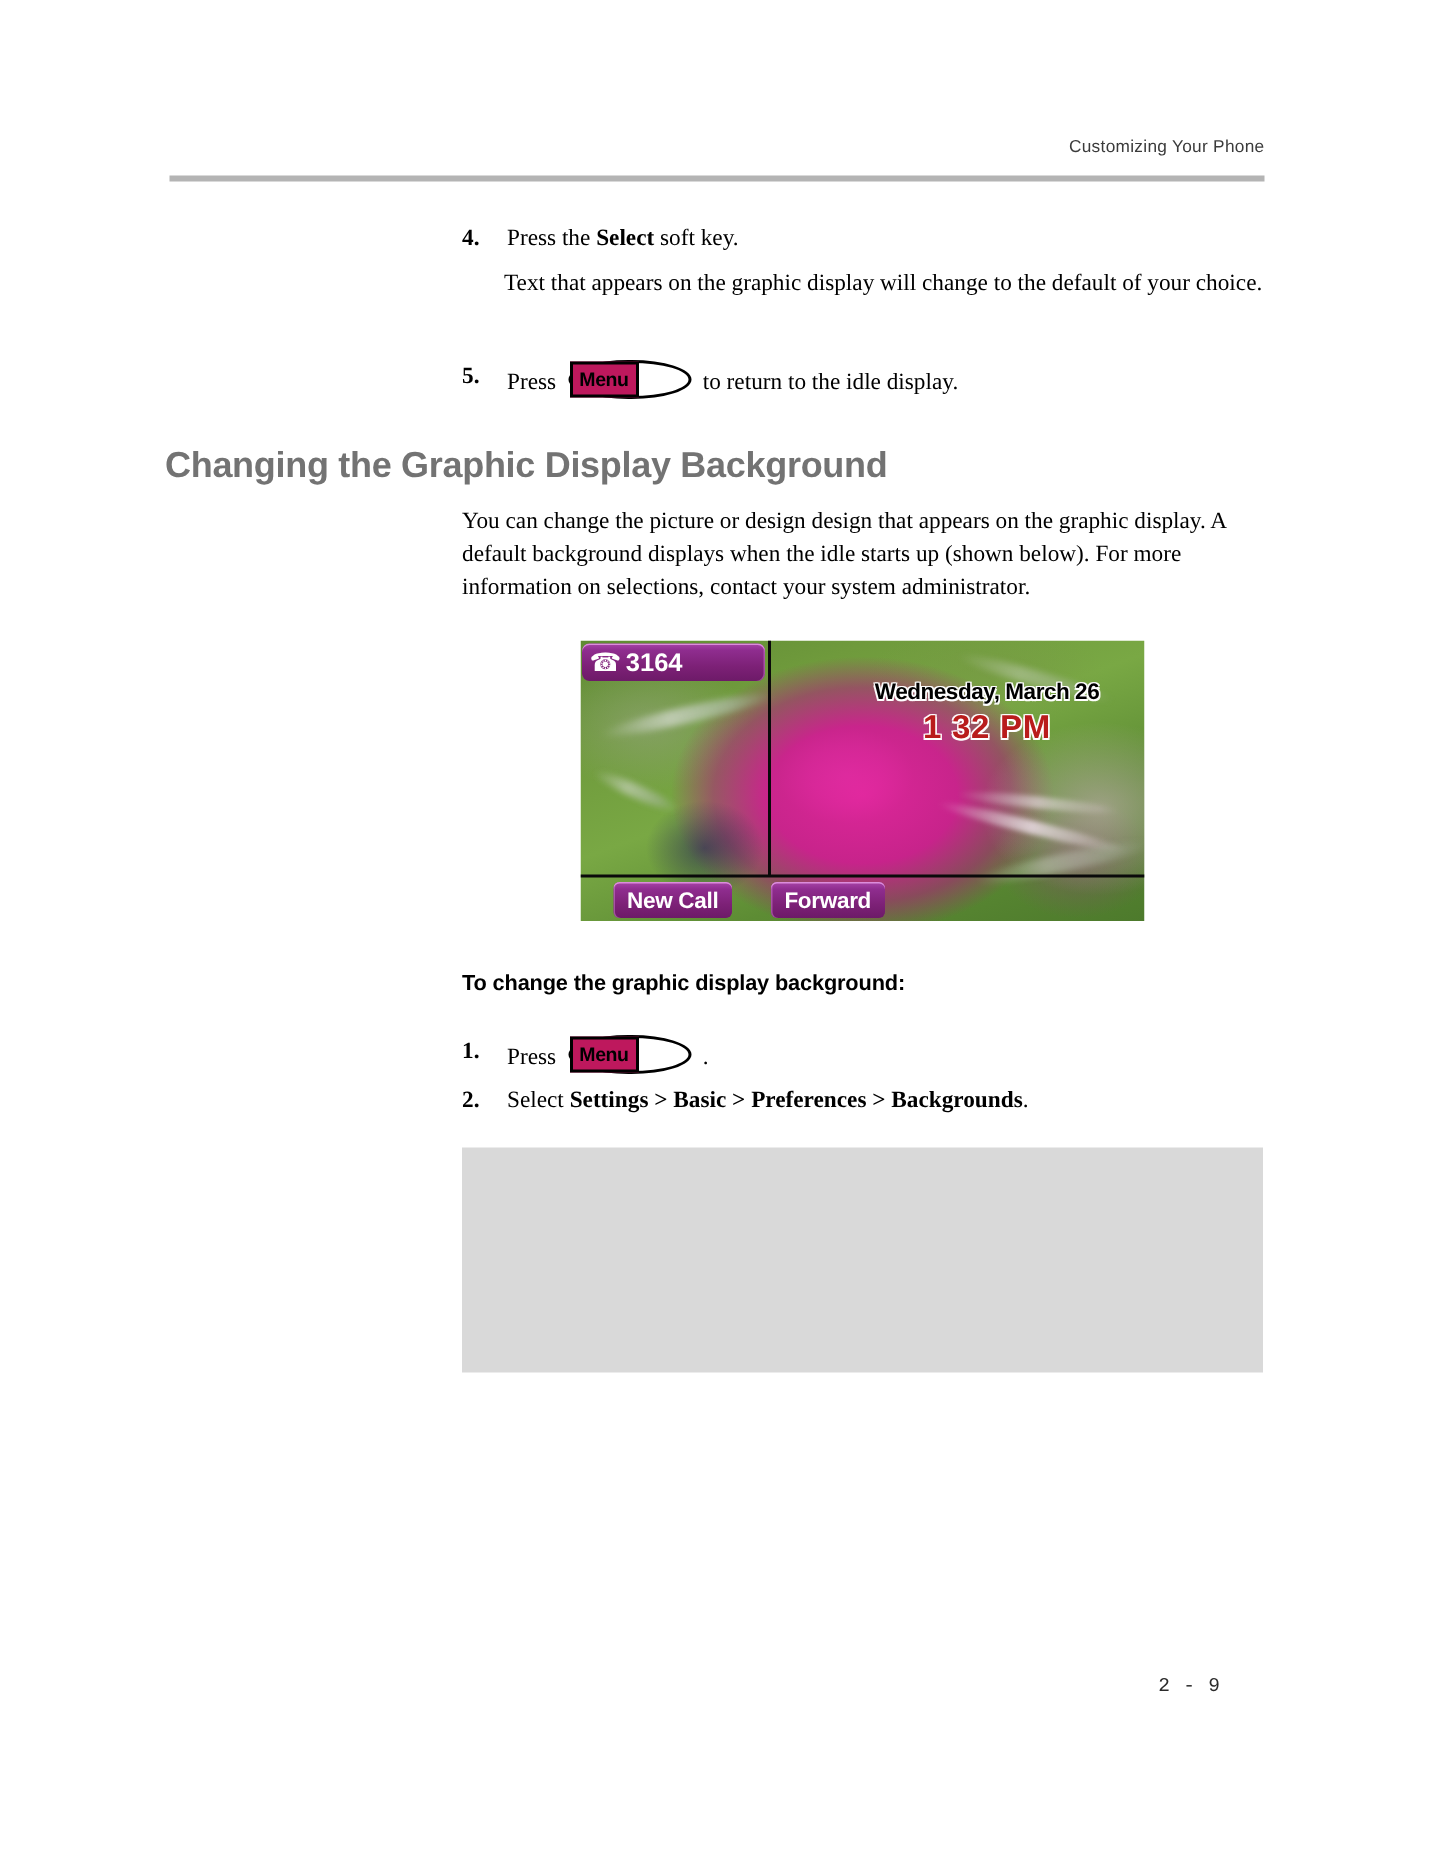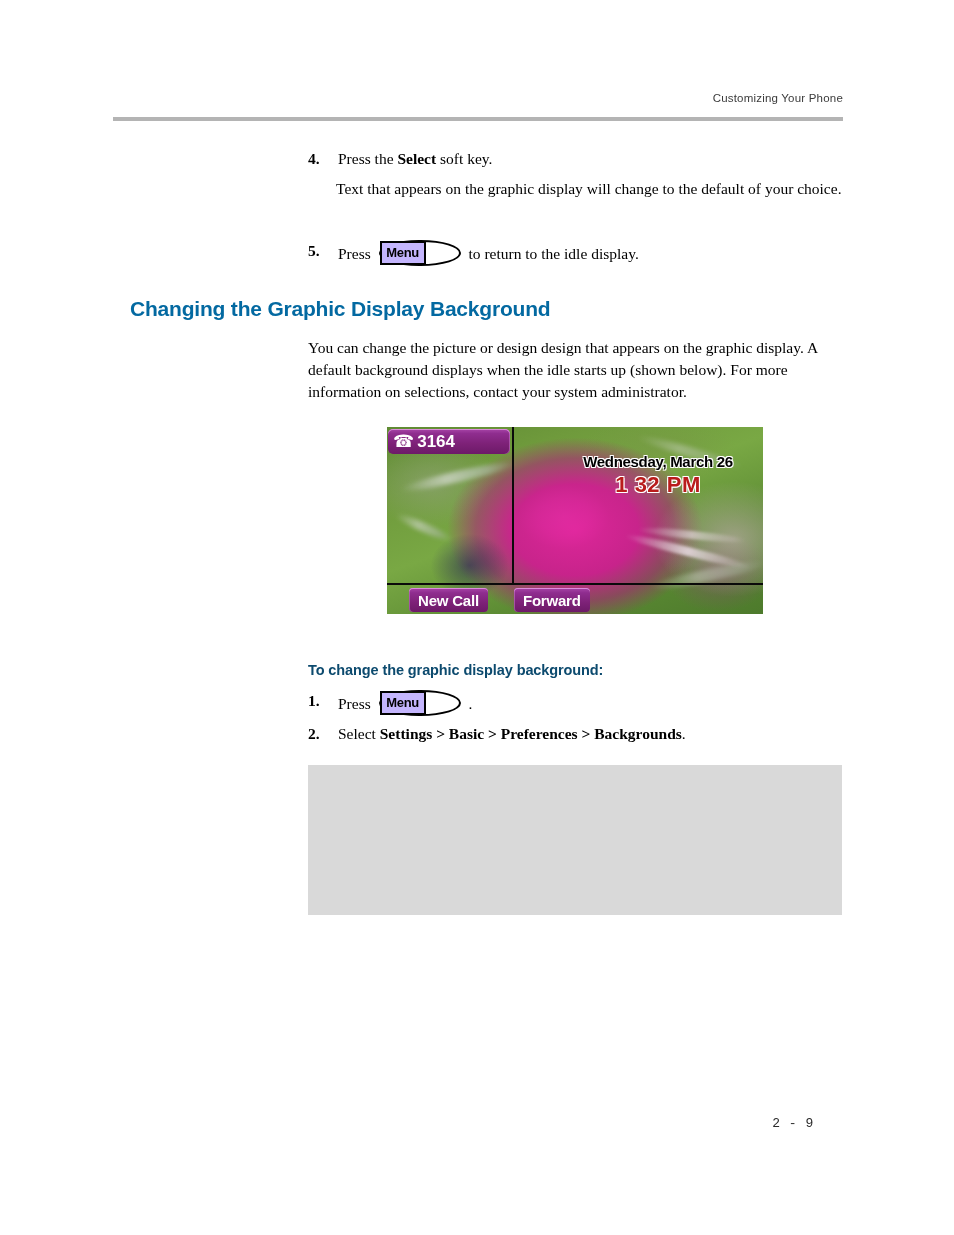--- a/index.html
+++ b/index.html
@@ -62,38 +62,36 @@
     line-height: 1.42;
   }
 
   
   .section-heading {
     position: absolute;
     left: 110px;
     top: 297px;
     font-family: "Liberation Sans", sans-serif;
     font-weight: bold;
-    font-size: 21px;
+    font-size: 24px;
     letter-spacing: -0.2px;
-    color: #0369a1;
+    color: #737373;
     white-space: nowrap;
-    margin-left: 20px;
   }
 
   
   .subheading {
     position: absolute;
     left: 308px;
     top: 648px;
     font-family: "Liberation Sans", sans-serif;
     font-weight: bold;
     font-size: 14.5px;
-    color: #0c4a6e;
+    color: #000000;
     letter-spacing: -0.1px;
-    margin-top: 14px;
   }
 
   
   .menu-key {
     display: inline-block;
     position: relative;
     width: 82px;
     height: 26px;
     vertical-align: -7px;
     margin: 0 4px;
@@ -106,21 +104,21 @@
     background: #fff;
     box-sizing: border-box;
   }
   .menu-key .cap {
     position: absolute;
     left: 1px;
     top: 1px;
     width: 46px;
     height: 24px;
     border: 2px solid #000;
-    background: #c4b5fd;
+    background: #be185d;
     box-sizing: border-box;
     display: flex;
     align-items: center;
     justify-content: center;
     font-family: "Liberation Sans", sans-serif;
     font-weight: bold;
     font-size: 13px;
     letter-spacing: -0.3px;
   }
 

